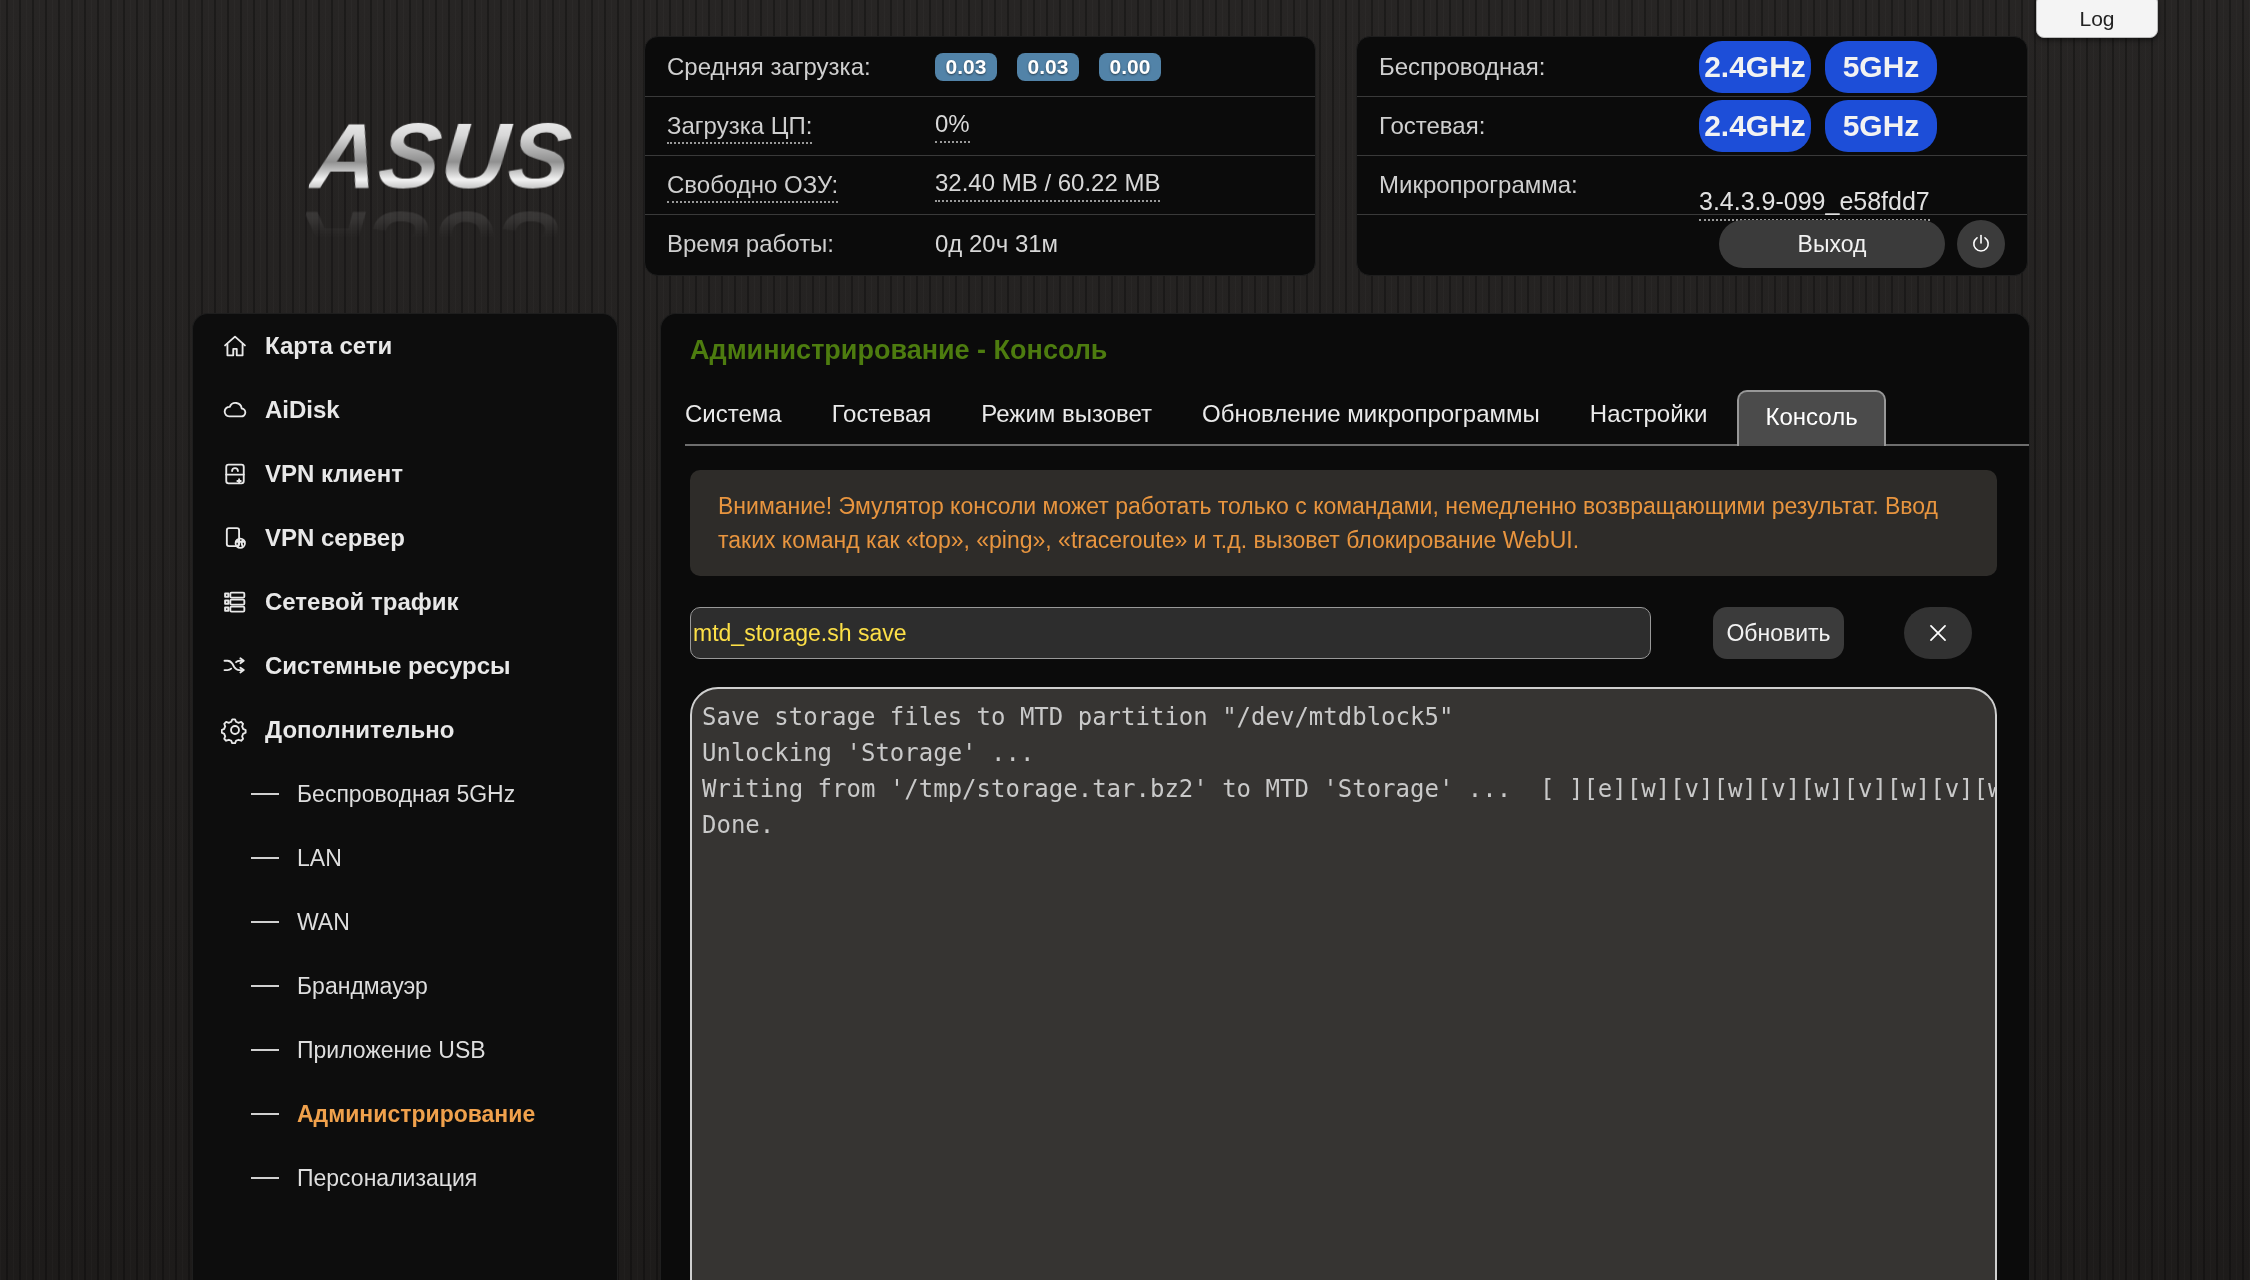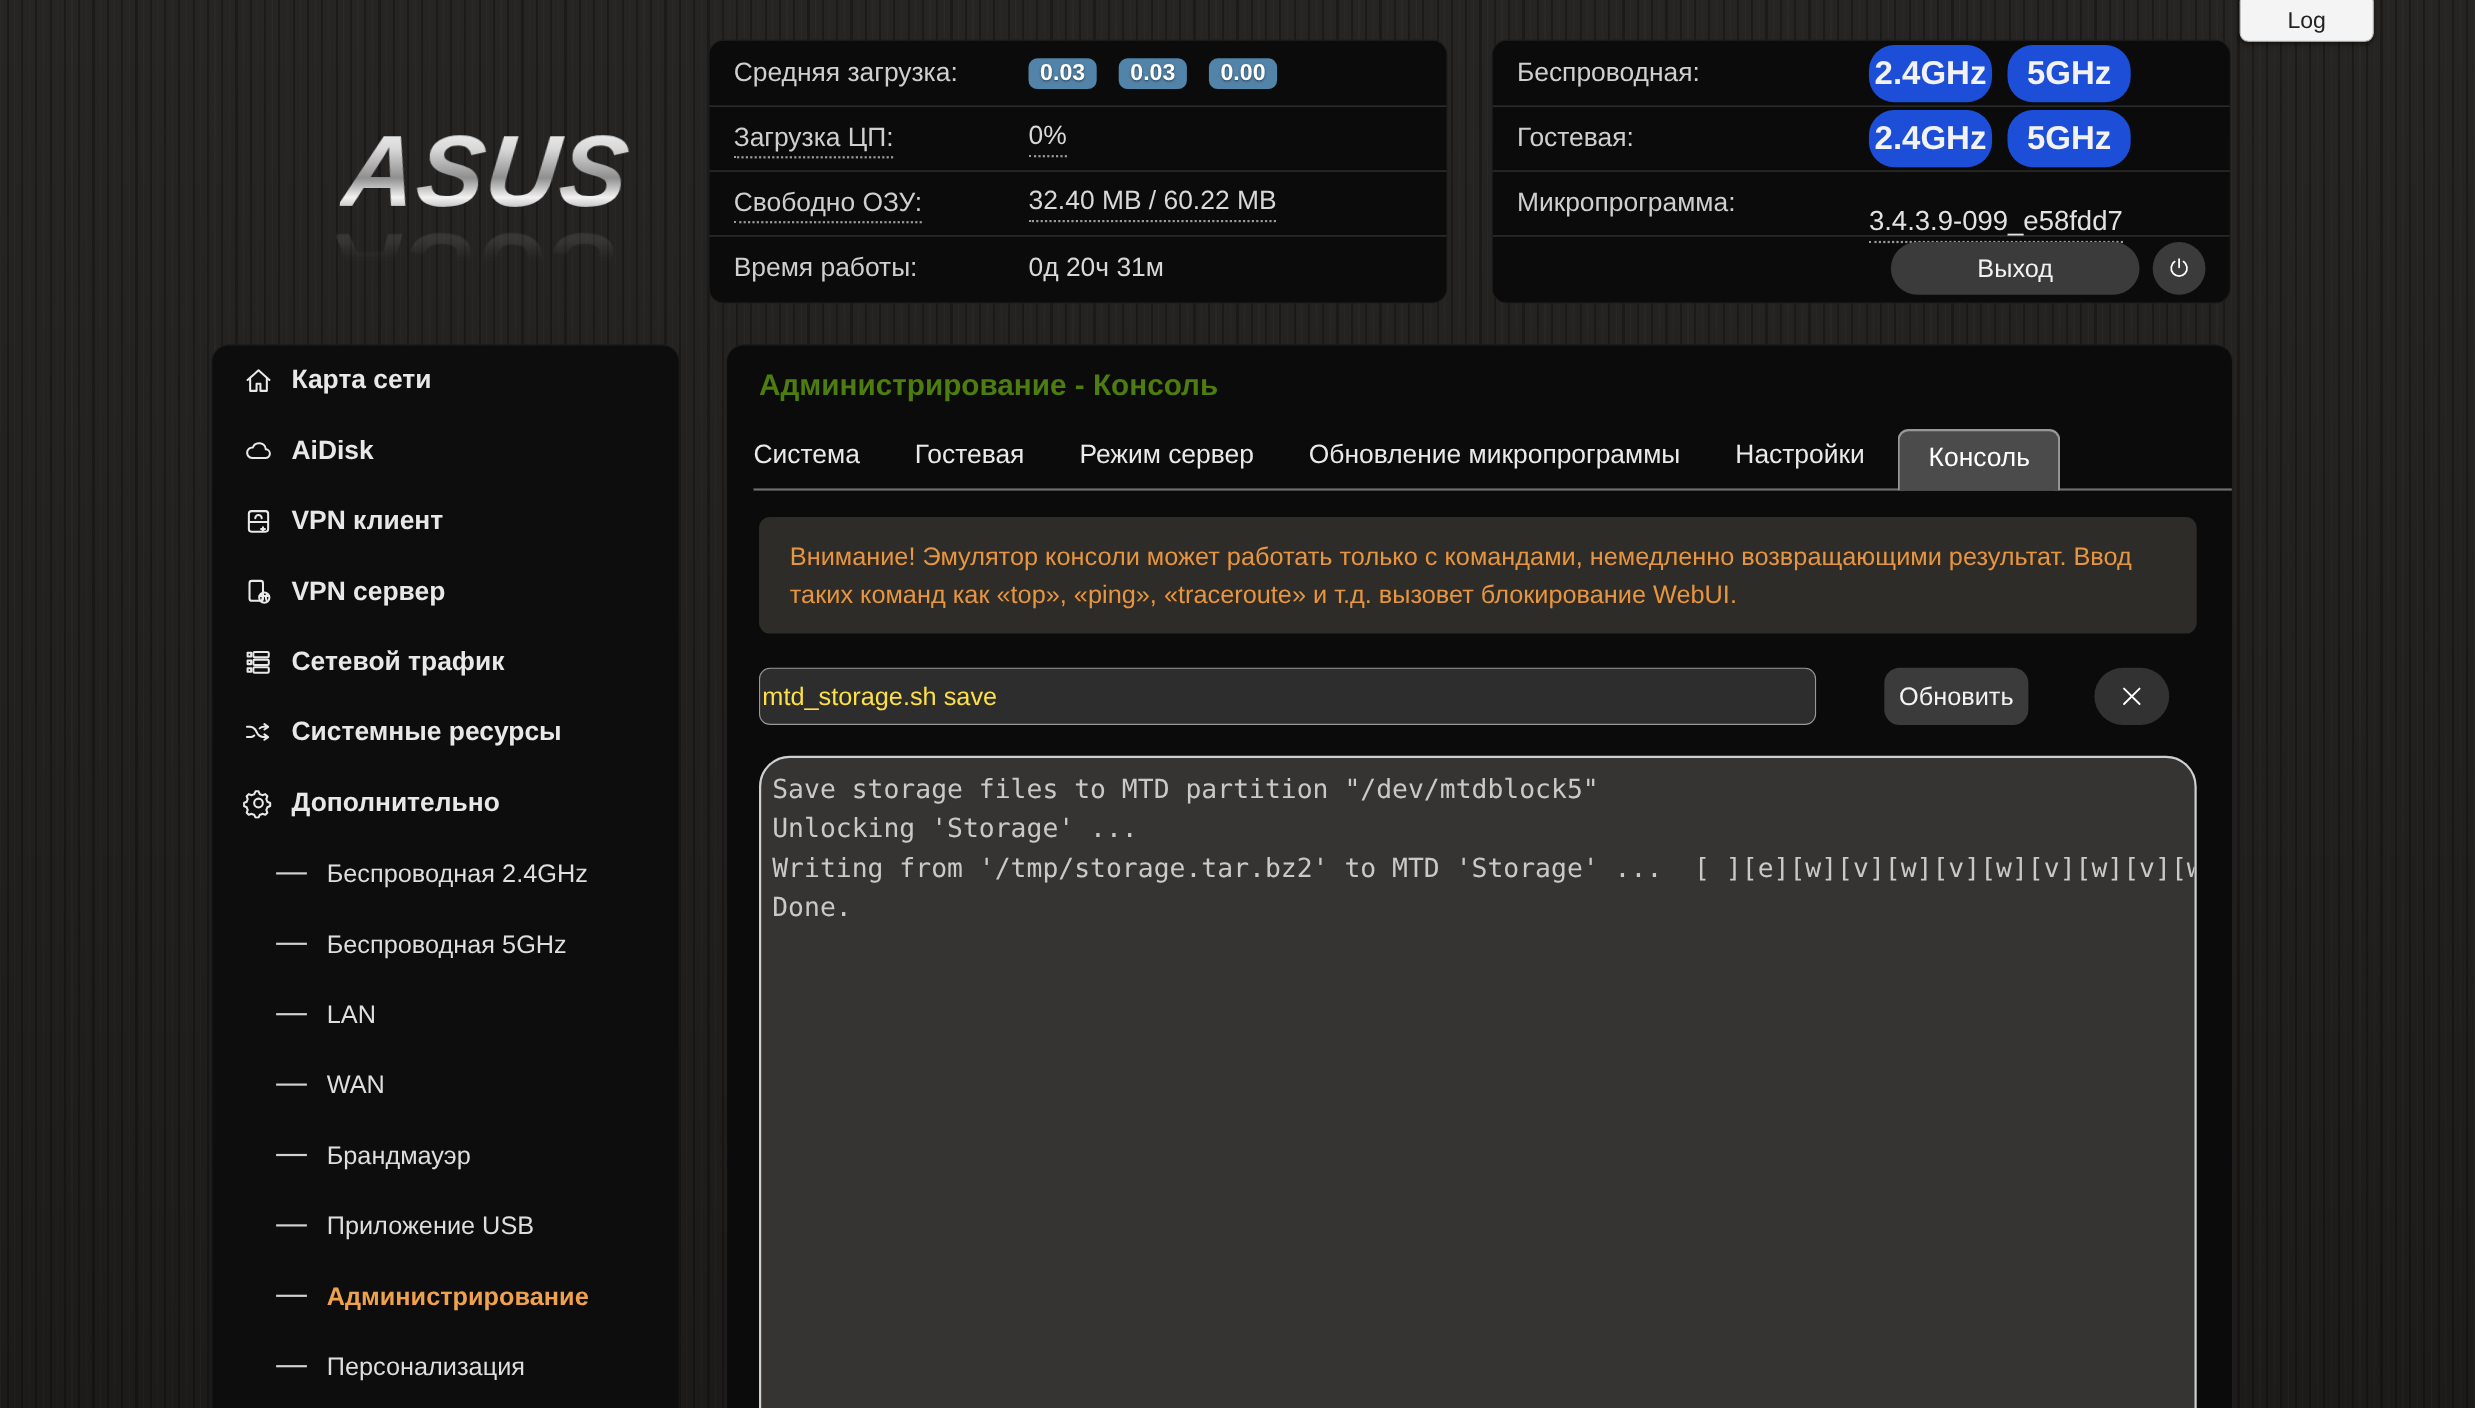--- a/index.html
+++ b/index.html
@@ -242,24 +242,20 @@
   </div>
   <div class="nav-item">
     <svg class="nav-icon" viewBox="0 0 24 24">
         <circle cx="12" cy="12" r="3.4"></circle>
         <path d="M12 2.9l1 2.2a7 7 0 0 1 2 .8l2.3-.8 1.6 1.6-.8 2.3a7 7 0 0 1 .8 2l2.2 1v2.3l-2.2 1a7 7 0 0 1-.8 2l.8 2.3-1.6 1.6-2.3-.8a7 7 0 0 1-2 .8l-1 2.2h-2.3l-1-2.2a7 7 0 0 1-2-.8l-2.3.8-1.6-1.6.8-2.3a7 7 0 0 1-.8-2l-2.2-1v-2.3l2.2-1a7 7 0 0 1 .8-2l-.8-2.3 1.6-1.6 2.3.8a7 7 0 0 1 2-.8l1-2.2z"></path>
       </svg>
     <span class="nav-label">Дополнительно</span>
   </div>
   <div class="nav-subitem">
     <span class="sub-dash"></span>
-    <span class="nav-label">Беспроводная 2.4GHz</span>
-  </div>
-  <div class="nav-subitem">
-    <span class="sub-dash"></span>
     <span class="nav-label">Беспроводная 5GHz</span>
   </div>
   <div class="nav-subitem">
     <span class="sub-dash"></span>
     <span class="nav-label">LAN</span>
   </div>
   <div class="nav-subitem">
     <span class="sub-dash"></span>
     <span class="nav-label">WAN</span>
   </div>
@@ -279,21 +275,21 @@
     <span class="sub-dash"></span>
     <span class="nav-label">Персонализация</span>
   </div>
 </div>
 
 <div class="main">
   <div class="page-title">Администрирование - Консоль</div>
   <div class="tabs">
     <div class="tab">Система</div>
     <div class="tab">Гостевая</div>
-    <div class="tab">Режим сервер</div>
+    <div class="tab">Режим вызовет</div>
     <div class="tab">Обновление микропрограммы</div>
     <div class="tab">Настройки</div>
     <div class="tab active">Консоль</div>
   </div>
   <div class="warning">Внимание! Эмулятор консоли может работать только с командами, немедленно возвращающими результат. Ввод таких команд как «top», «ping», «traceroute» и т.д. вызовет блокирование WebUI.</div>
   <div class="cmd-row">
     <input class="cmd-input" type="text" value="mtd_storage.sh save" style="">
     <button class="refresh-btn">Обновить</button>
     <button class="close-btn">
       <svg width="26" height="26" viewBox="0 0 24 24">

